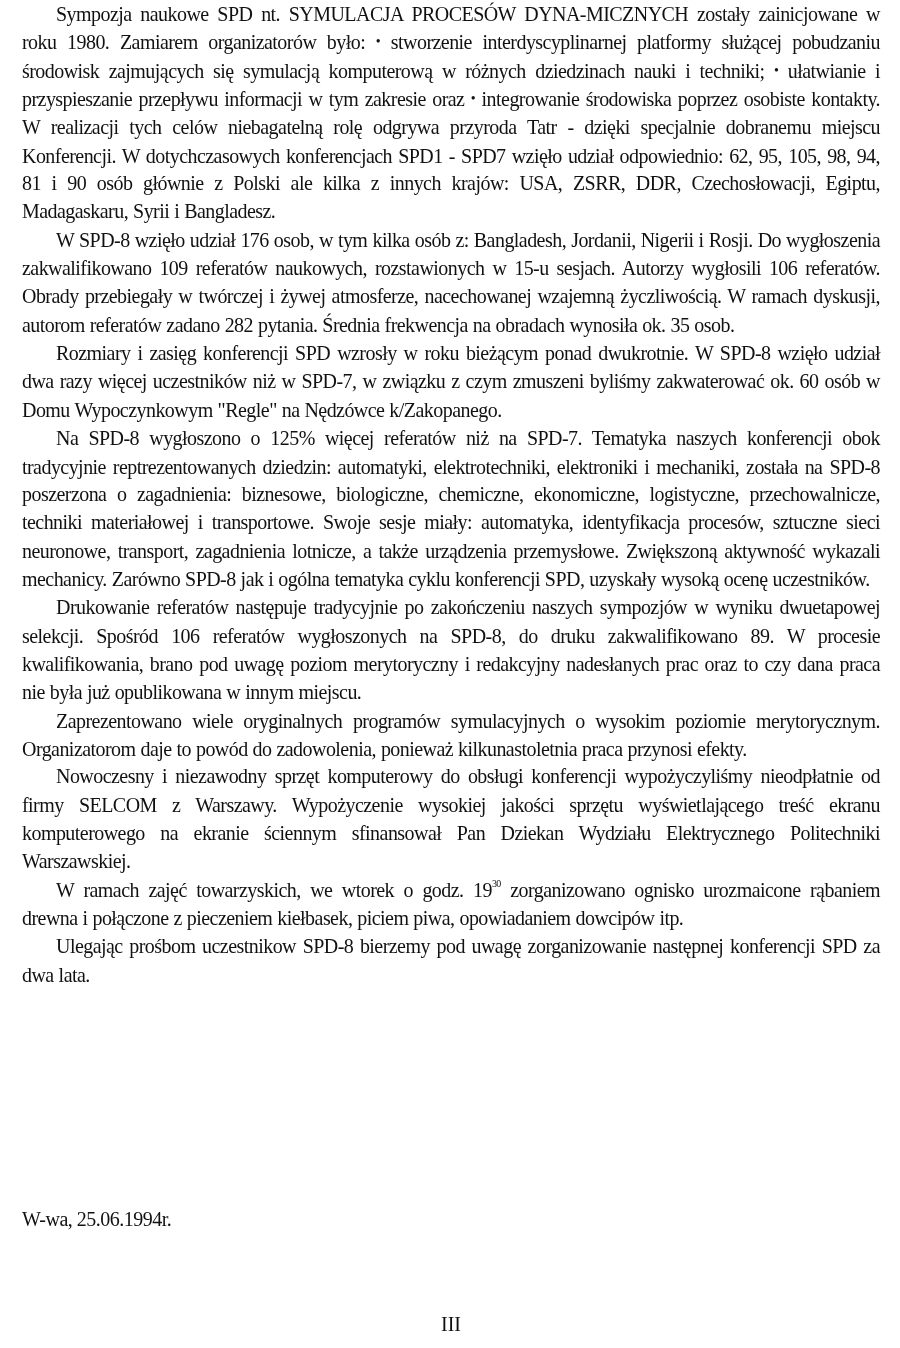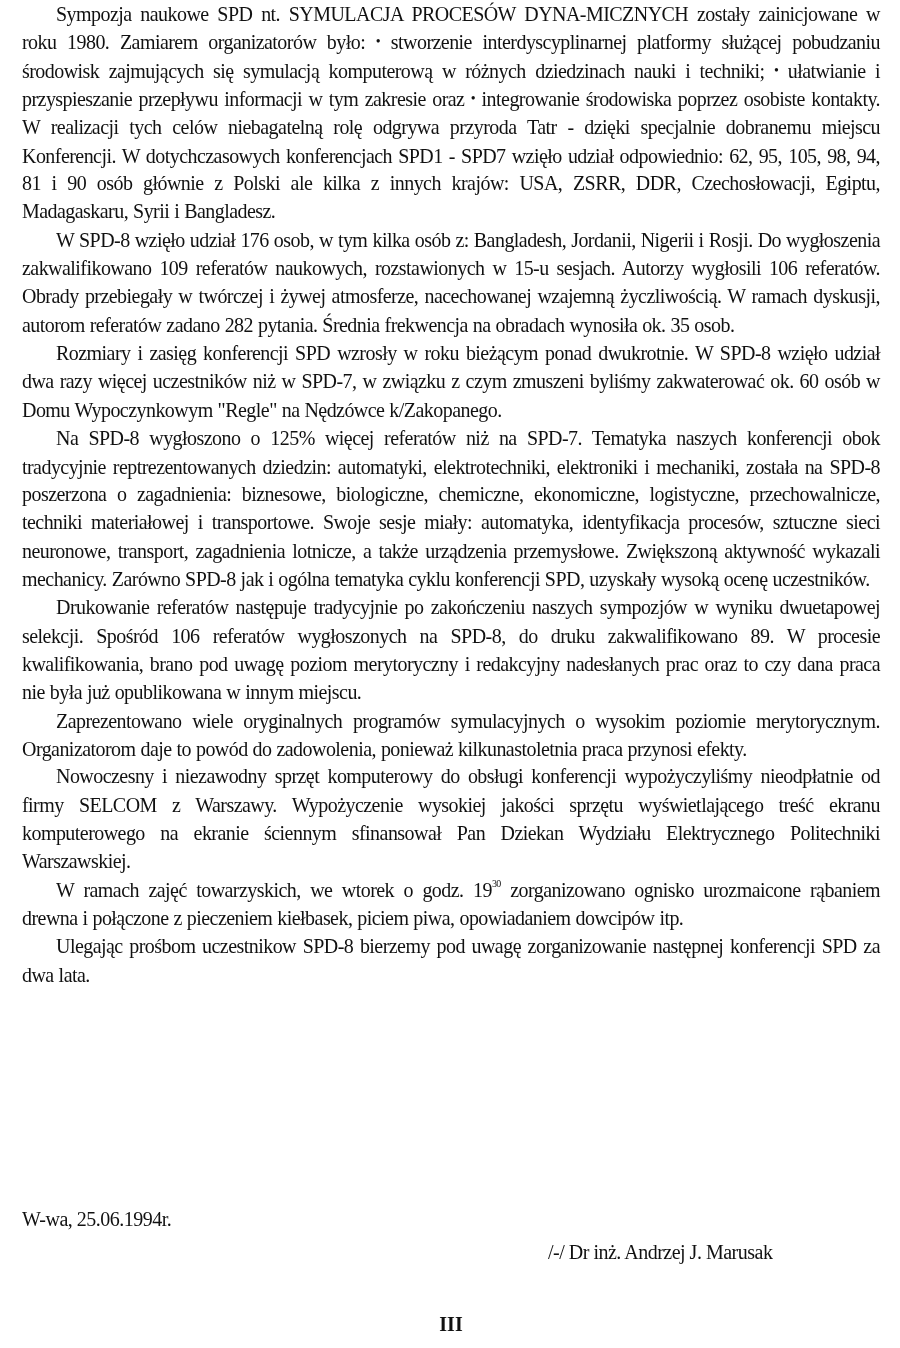--- a/index.html
+++ b/index.html
@@ -23,21 +23,21 @@
     .bullet { font-size: 14px; vertical-align: 3px; }
     .date-line {
       position: absolute; left: 0; top: 1200px; font-size: 20px; letter-spacing: -0.5px; margin-top: 8px;
     }
     .signature {
       position: absolute; left: 526px; top: 1238px; font-size: 20px;
       line-height: 28px; letter-spacing: -0.5px;
     }
     .page-number {
       position: absolute; left: 0; width: 858px; top: 1313px; text-align: center;
-      font-size: 20px; font-weight: bold;
+      font-size: 20px; font-weight: normal;
     }
   </style>
 </head>
 <body>
 
 <div class="page">
 
   <div class="body-text">
     <p class="para"><span>Sympozja naukowe SPD nt. SYMULACJA PROCESÓW DYNA-MICZNYCH zostały zainicjowane w roku 1980. Zamiarem organizatorów było: </span><span class="bullet">•</span> <span>stworzenie interdyscyplinarnej platformy służącej pobudzaniu środowisk zajmujących się symulacją komputerową w różnych dziedzinach nauki i techniki; </span><span class="bullet">•</span> <span>ułatwianie i przyspieszanie przepływu informacji w tym zakresie oraz </span><span class="bullet">•</span> <span>integrowanie środowiska poprzez osobiste kontakty. W realizacji tych celów niebagatelną rolę odgrywa przyroda Tatr - dzięki specjalnie dobranemu miejscu Konferencji. W dotychczasowych konferencjach SPD1 - SPD7 wzięło udział odpowiednio: 62, 95, 105, 98, 94, 81 i 90 osób głównie z Polski ale kilka z innych krajów: USA, ZSRR, DDR, Czechosłowacji, Egiptu, Madagaskaru, Syrii i Bangladesz.</span></p>
     <p class="para">W SPD-8 wzięło udział 176 osob, w tym kilka osób z: Bangladesh, Jordanii, Nigerii i Rosji. Do wygłoszenia zakwalifikowano 109 referatów naukowych, rozstawionych w 15-u sesjach. Autorzy wygłosili 106 referatów. Obrady przebiegały w twórczej i żywej atmosferze, nacechowanej wzajemną życzliwością. W ramach dyskusji, autorom referatów zadano 282 pytania. Średnia frekwencja na obradach wynosiła ok. 35 osob.</p>
@@ -46,17 +46,16 @@
     <p class="para">Drukowanie referatów następuje tradycyjnie po zakończeniu naszych sympozjów w wyniku dwuetapowej selekcji. Spośród 106 referatów wygłoszonych na SPD-8, do druku zakwalifikowano 89. W procesie kwalifikowania, brano pod uwagę poziom merytoryczny i redakcyjny nadesłanych prac oraz to czy dana praca nie była już opublikowana w innym miejscu.</p>
     <p class="para">Zaprezentowano wiele oryginalnych programów symulacyjnych o wysokim poziomie merytorycznym. Organizatorom daje to powód do zadowolenia, ponieważ kilkunastoletnia praca przynosi efekty.</p>
     <p class="para">Nowoczesny i niezawodny sprzęt komputerowy do obsługi konferencji wypożyczyliśmy nieodpłatnie od firmy SELCOM z Warszawy. Wypożyczenie wysokiej jakości sprzętu wyświetlającego treść ekranu komputerowego na ekranie ściennym sfinansował Pan Dziekan Wydziału Elektrycznego Politechniki Warszawskiej.</p>
     <p class="para"><span>W ramach zajęć towarzyskich, we wtorek o godz. 19</span><sup>30</sup><span> zorganizowano ognisko urozmaicone rąbaniem drewna i połączone z pieczeniem kiełbasek, piciem piwa, opowiadaniem dowcipów itp.</span></p>
     <p class="para">Ulegając prośbom uczestnikow SPD-8 bierzemy pod uwagę zorganizowanie następnej konferencji SPD za dwa lata.</p>
   </div>
 
   <div class="date-line">W-wa, 25.06.1994r.</div>
 
   <div class="signature">
-    <div>/-/ Dr inż. Andrzej J. Marusak</div>
   </div>
 
   <div class="page-number">III</div>
 </div>
 
 </body></html>

